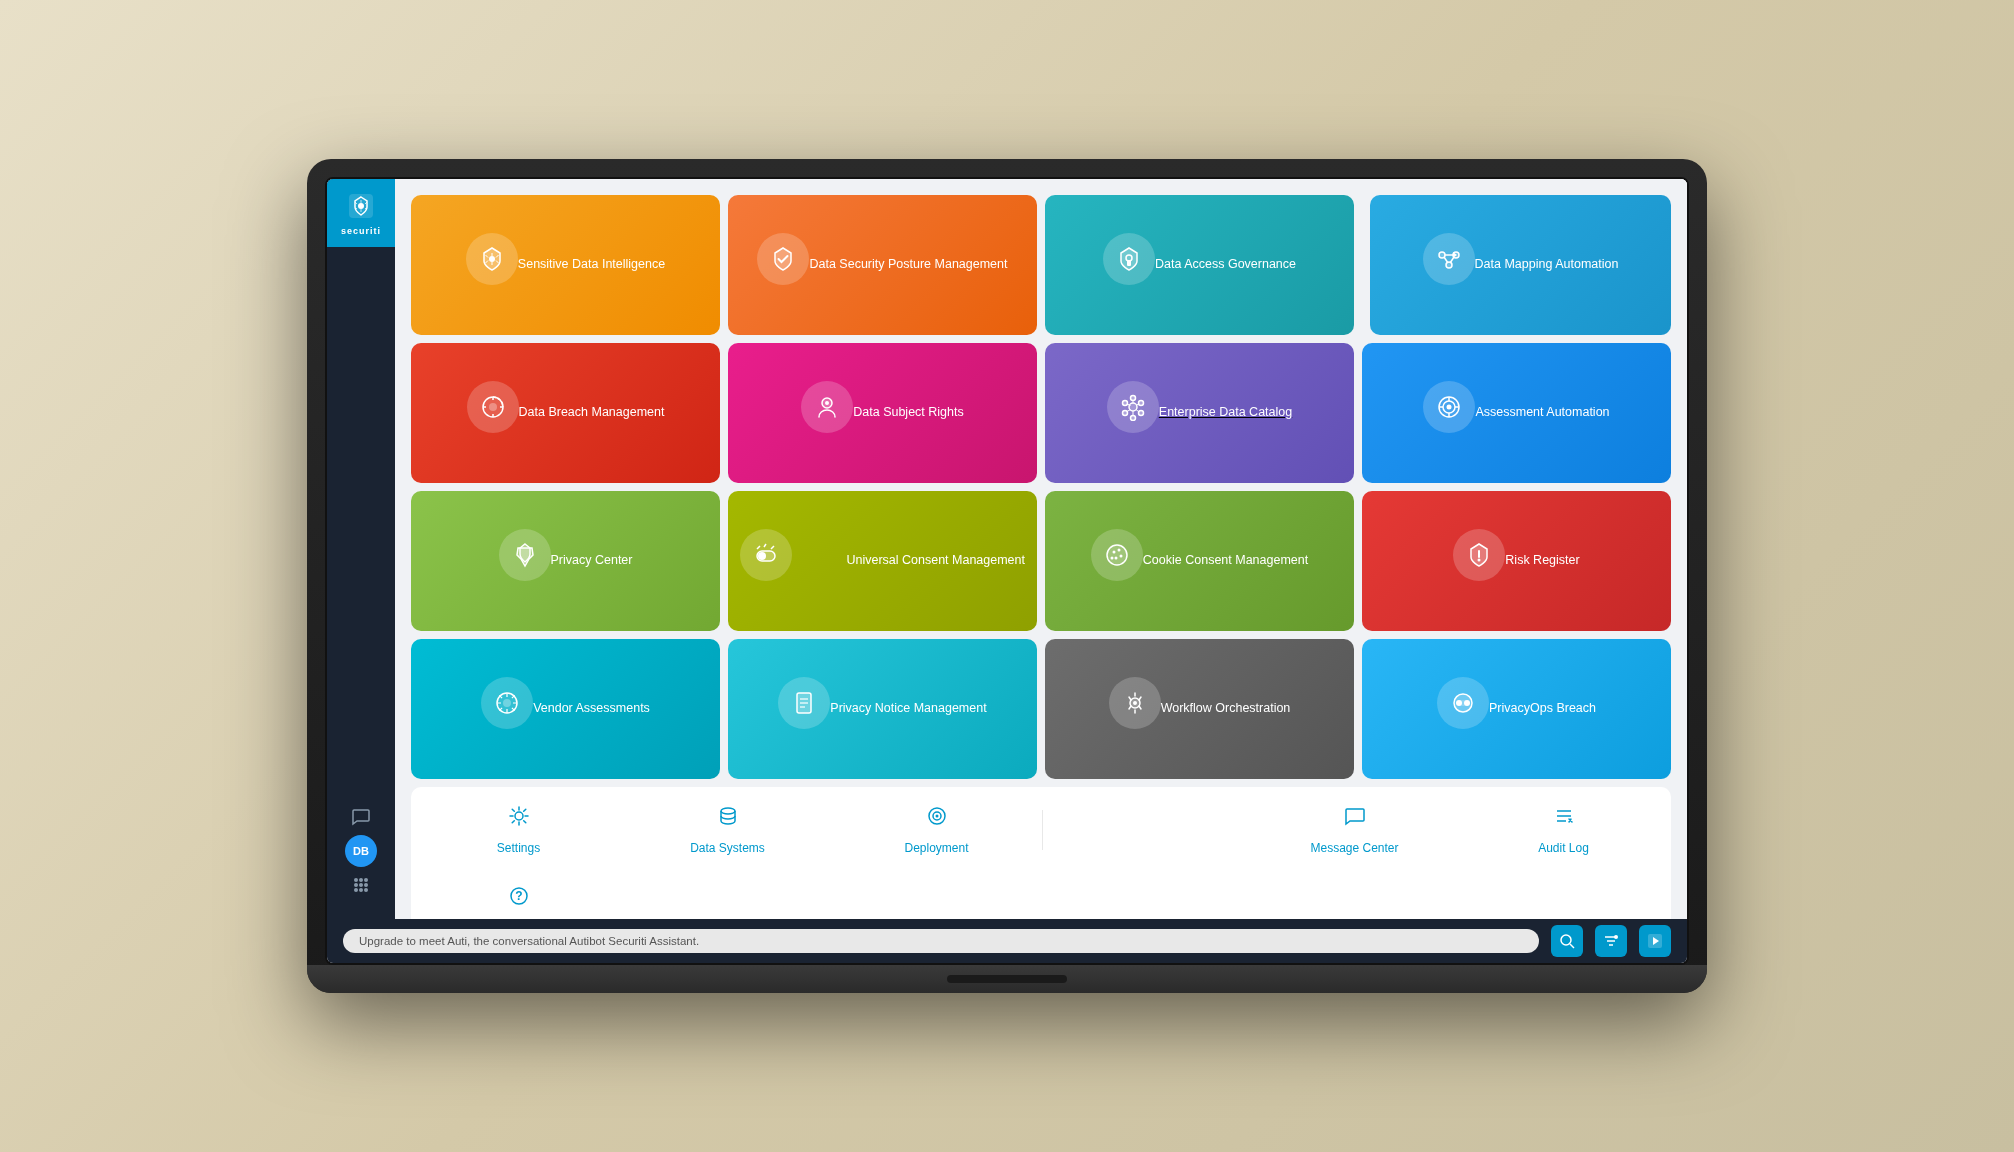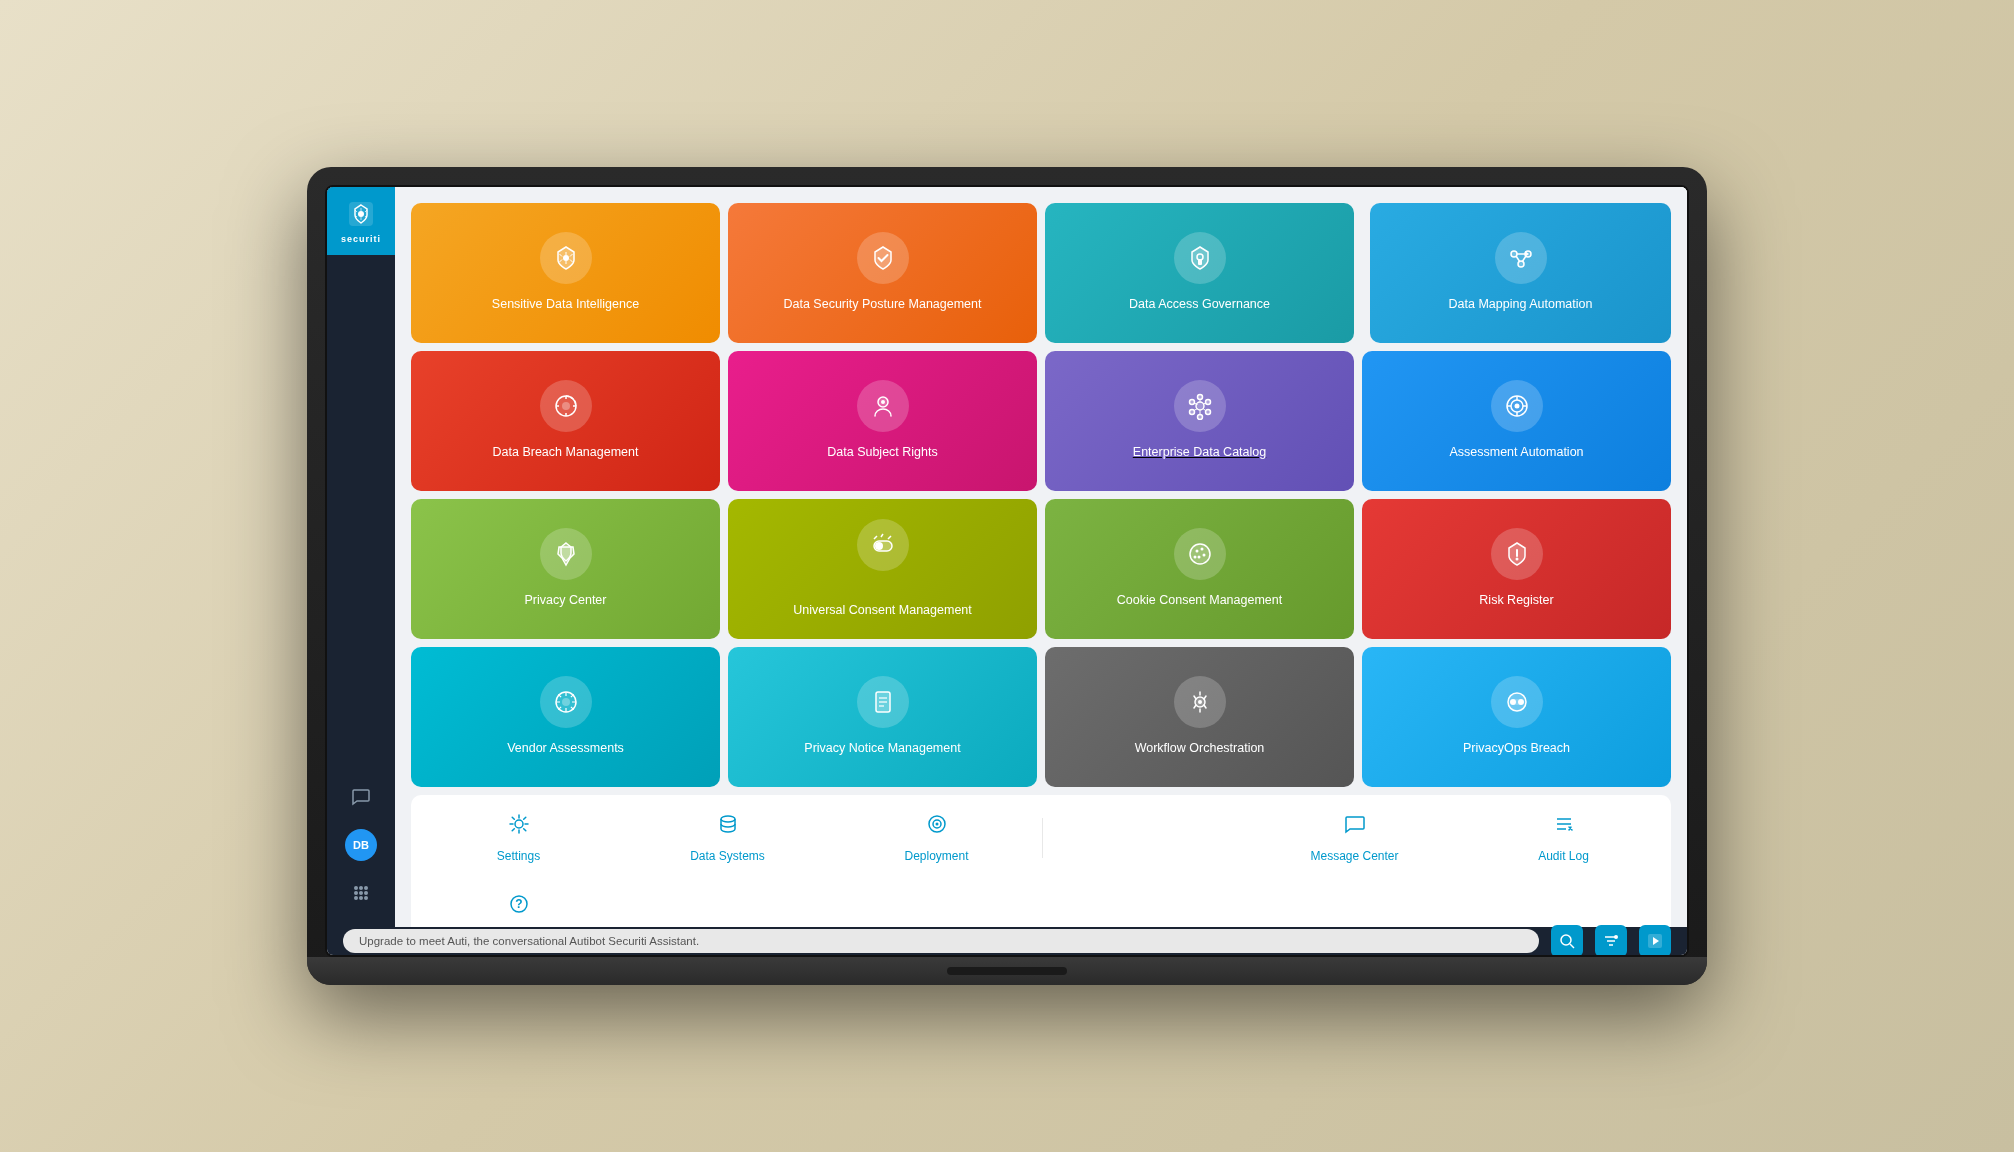--- a/index.html
+++ b/index.html
@@ -81,21 +81,21 @@
       height: 32px;
       margin-bottom: 4px;
     }
 
     .sidebar-bottom {
       margin-top: auto;
       display: flex;
       flex-direction: column;
       align-items: center;
       padding-bottom: 16px;
-      gap: 14px;
+      gap: 0;
     }
 
     .sidebar-icon {
       width: 36px;
       height: 36px;
       display: flex;
       align-items: center;
       justify-content: center;
       color: #8899aa;
       font-size: 18px;
@@ -130,21 +130,20 @@
     
     .tiles-grid {
       display: grid;
       grid-template-columns: repeat(4, 1fr);
       gap: 8px;
     }
 
     .tile {
       border-radius: 10px;
       display: flex;
-      flex-direction: column;
       align-items: center;
       justify-content: center;
       padding: 20px 12px;
       min-height: 140px;
       cursor: pointer;
       transition: transform 0.1s, filter 0.1s;
       text-align: center;
     }
 
     .tile-icon {
@@ -195,21 +194,21 @@
     }
 
     .tool-label {
       font-size: 12px;
       color: #0099cc;
       font-weight: 500;
     }
 
     
     .status-bar {
-      height: 28px;
+      height: 44px;
       background: #1a2332;
       display: flex;
       align-items: center;
       padding: 0 16px;
       gap: 12px;
     }
 
     .status-chat-bubble {
       background: #e8e8e8;
       border-radius: 20px;

